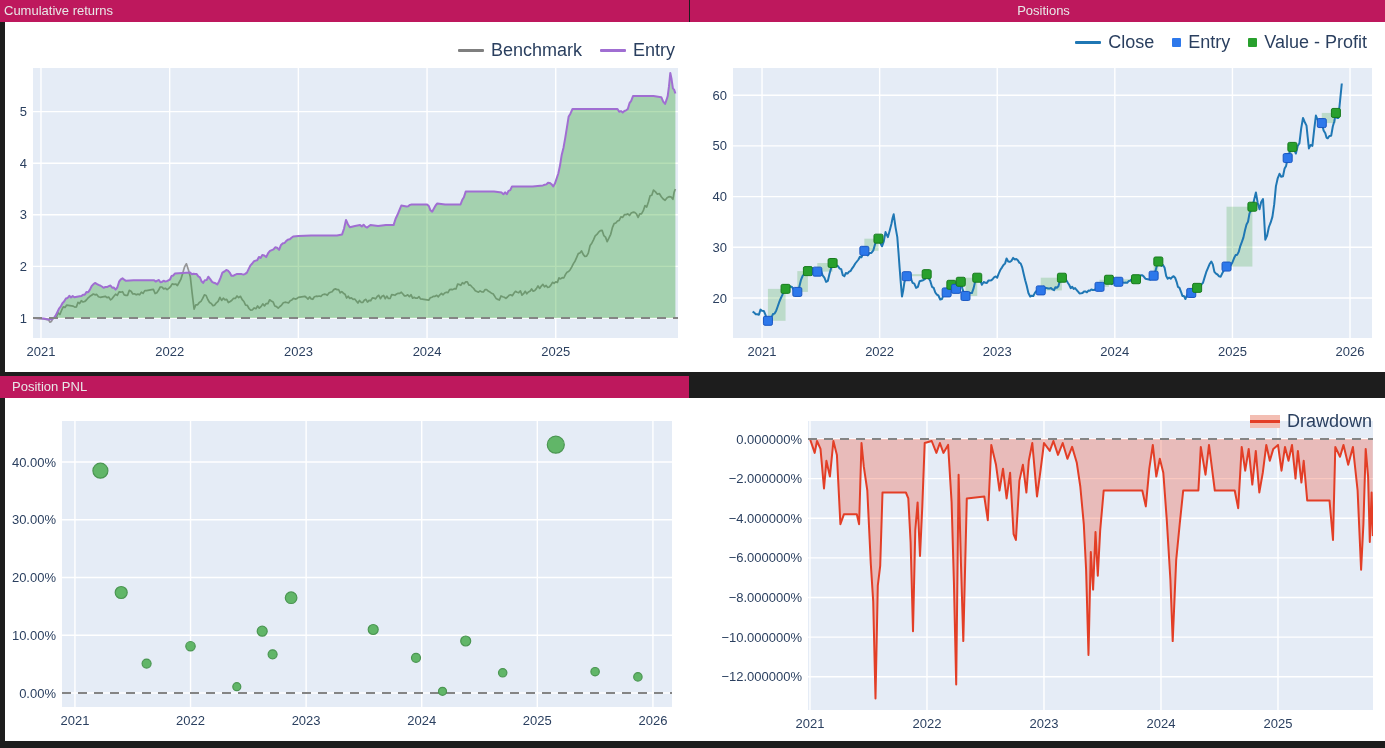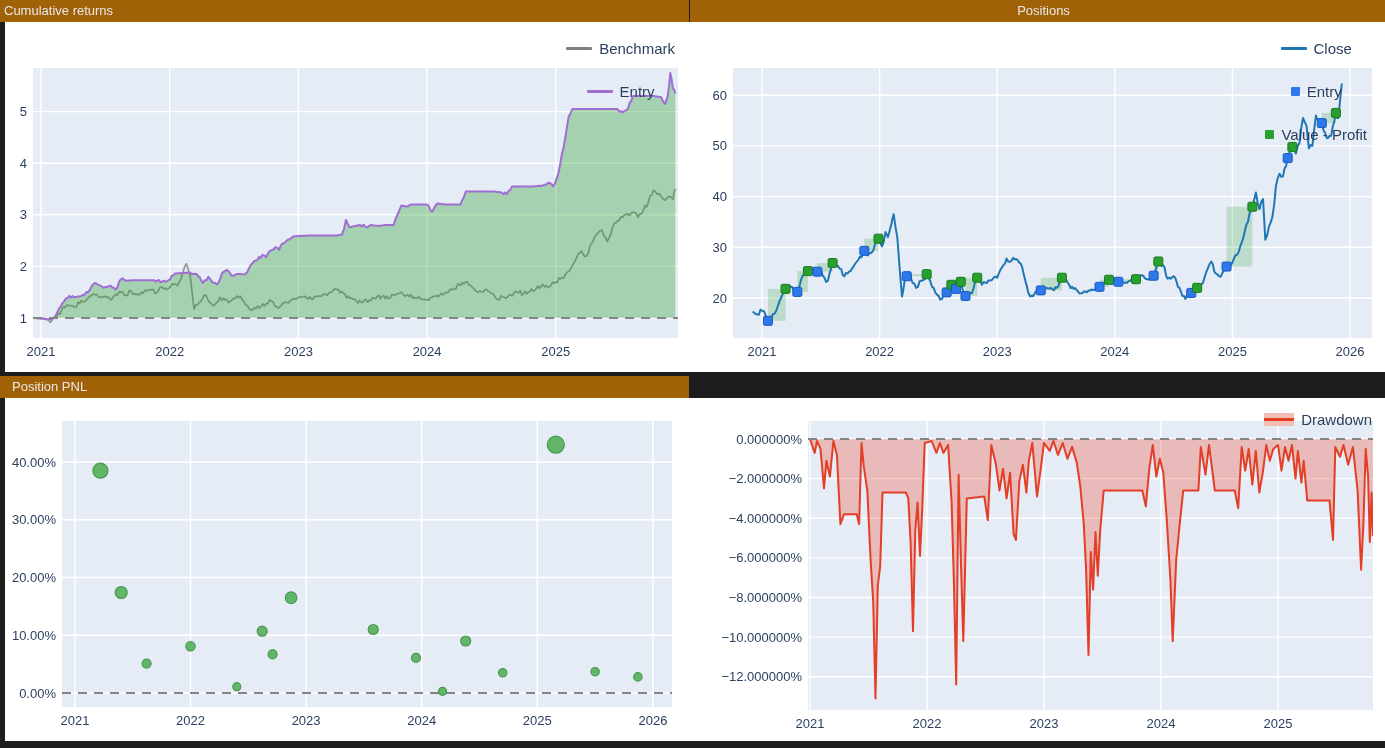--- a/index.html
+++ b/index.html
@@ -1,36 +1,36 @@
 <!DOCTYPE html>
 <html><head>
 <meta charset="utf-8">
 <style>
   html,body{margin:0;padding:0;background:#1d1d1d;}
   #app{position:relative;width:1385px;height:748px;background:#1d1d1d;overflow:hidden;
        font-family:"Liberation Sans",sans-serif;}
-  .tb{position:absolute;height:22px;background:#a16207;color:#e8e8e8;font-size:13px;
+  .tb{position:absolute;height:22px;background:#be185d;color:#e8e8e8;font-size:13px;
       line-height:22px;box-sizing:border-box;white-space:nowrap;}
   #tb0{left:0;top:0;width:689px;padding-left:4px;}
   #tb1{left:690px;top:0;width:695px;padding-left:12px;text-align:center;}
   #tb2{left:0;top:376px;width:689px;padding-left:12px;}
   #tb3{left:690px;top:376px;width:695px;padding-left:12px;}
   .card{position:absolute;left:5px;width:1380px;background:#ffffff;}
   #card0{top:22px;height:350px;}
   #card1{top:398px;height:343px;}
   svg.chart{position:absolute;}
   #c0{left:5px;top:22px;}
   #c1{left:690px;top:22px;}
   #c2{left:5px;top:398px;}
   #c3{left:690px;top:398px;}
   #app svg text{fill:#2a3f5f;font-family:"Liberation Sans",sans-serif;font-size:13px;}
-  .legend{position:absolute;display:flex;gap:26px;align-items:center;font-size:15px;
-          color:#2a3f5f;z-index:5;flex-direction:column;}
+  .legend{position:absolute;display:flex;gap:18px;align-items:center;font-size:18px;
+          color:#2a3f5f;z-index:5;}
   #lg0{top:40px;right:710px;}
-  #lg1{top:40px;right:18px;}
+  #lg1{top:32px;right:18px;}
   #lg3{top:411px;right:13px;margin-left:17px;}
   .li{display:flex;align-items:center;gap:7px;cursor:pointer;}
   .sw{display:inline-block;}
   .sw.line{width:26px;height:3px;border-radius:1px;}
   .sw.sq{width:9px;height:9px;border-radius:1px;}
   .sw.band{width:30px;height:13px;position:relative;}
   .sw.band .bandline{position:absolute;left:0;right:0;top:5px;height:3px;display:block;}
 </style>
 </head>
 <body>

